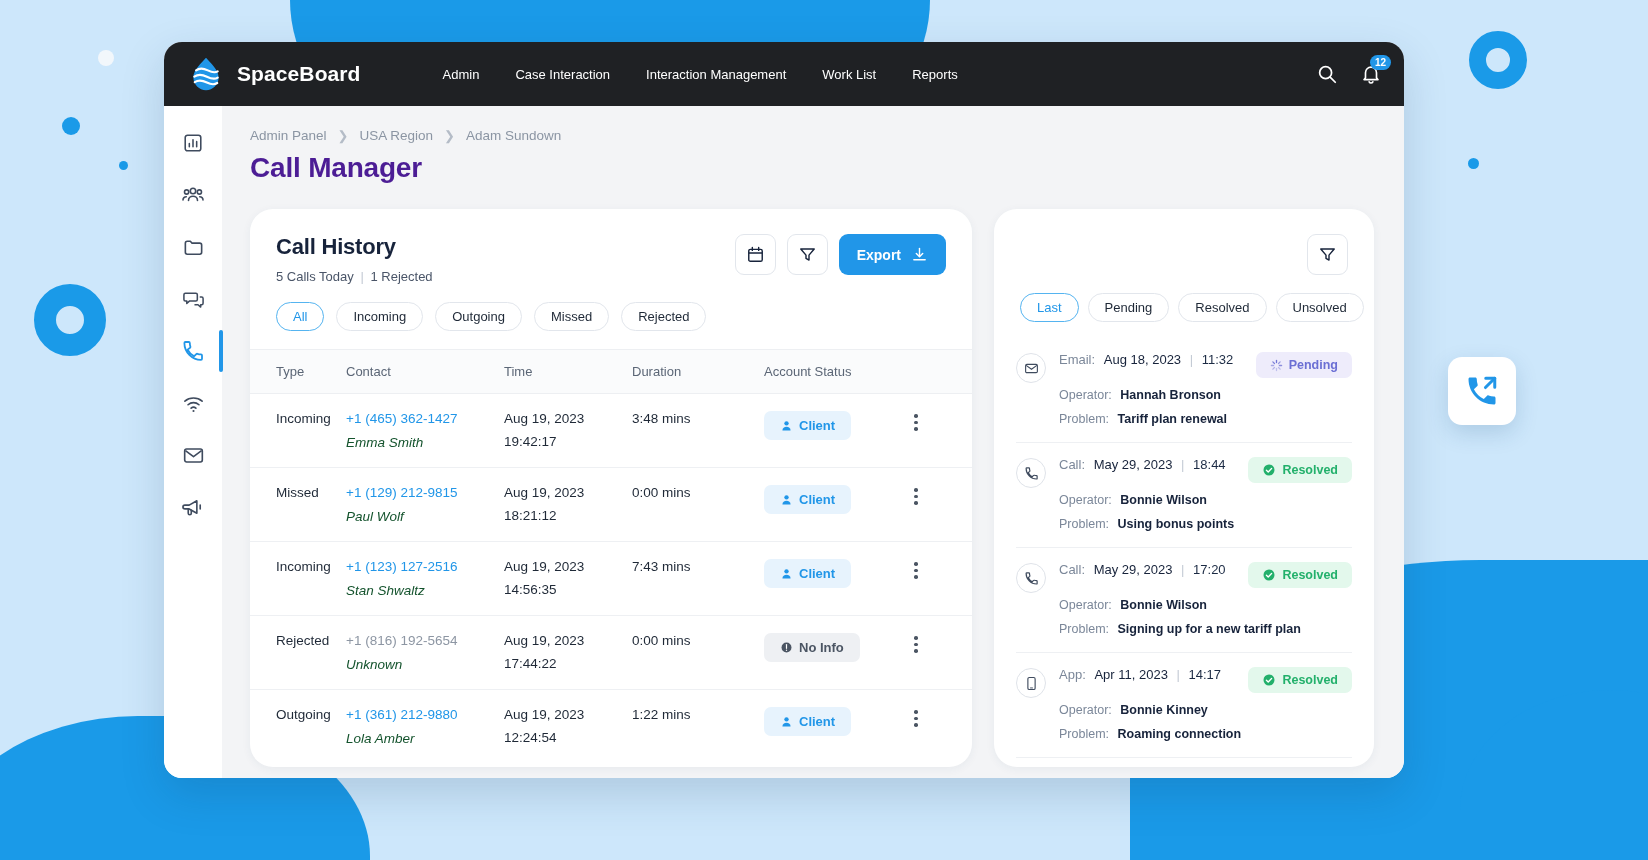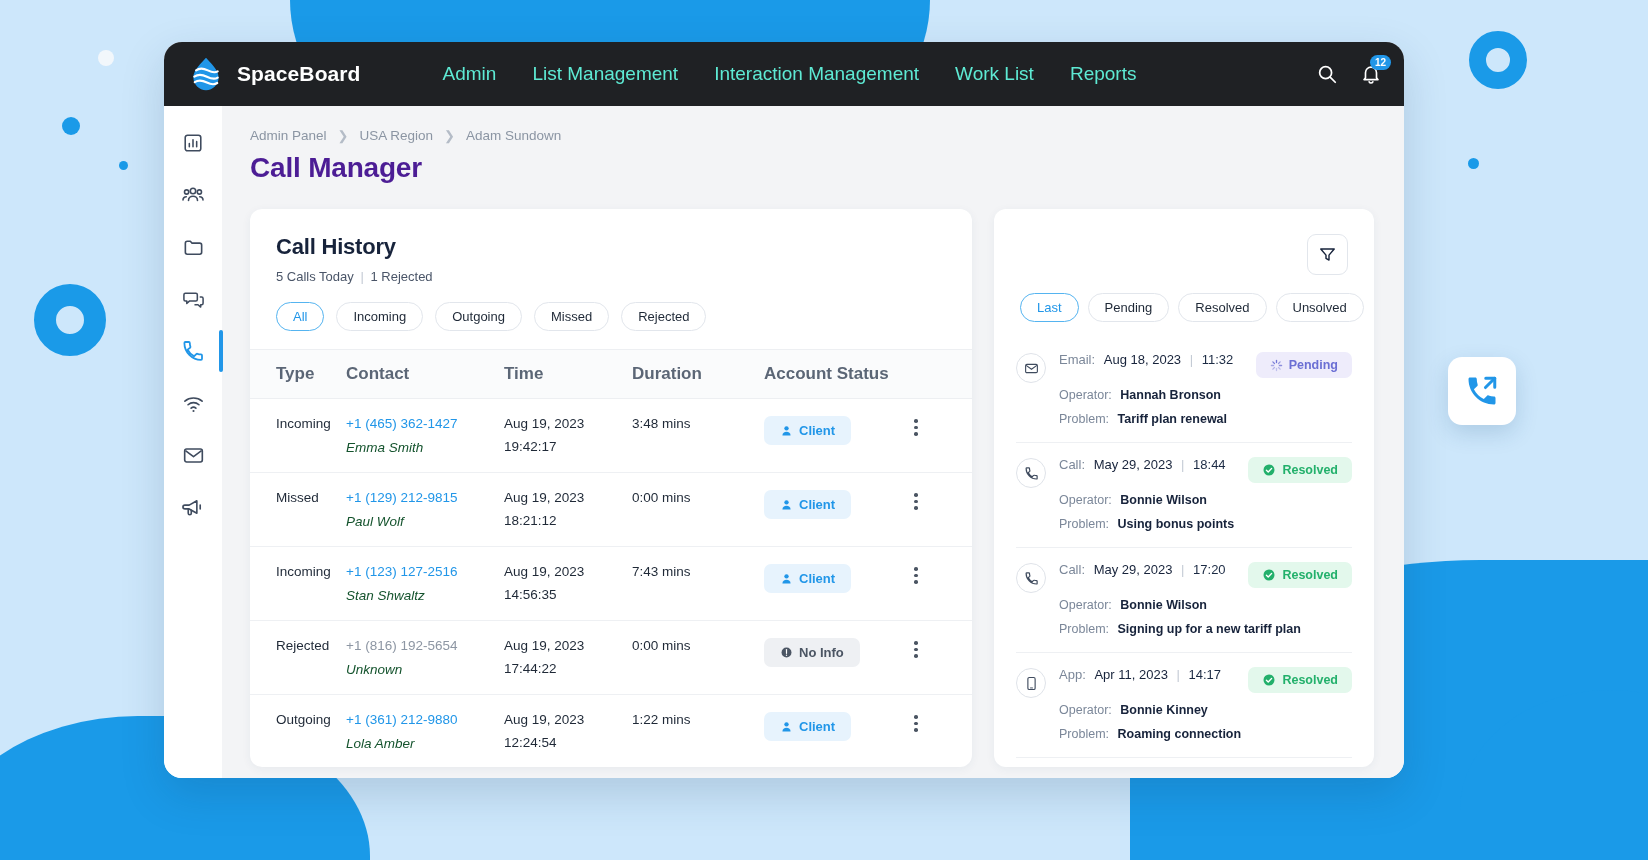--- a/index.html
+++ b/index.html
@@ -57,21 +57,21 @@
 
   
   .topnav {
     height: 64px; background: #1f2124; flex: 0 0 64px;
     display: flex; align-items: center; padding: 0 22px 0 24px;
   }
   .brand { display: flex; align-items: center; gap: 13px; }
   .brand-logo { width: 36px; height: 36px; }
   .brand-name { color: #fff; font-size: 21px; font-weight: bold; letter-spacing: .1px; }
   .nav-links { display: flex; align-items: center; gap: 36px; margin-left: 82px; }
-  .nav-link { color: #5eead4; font-size: 19px; cursor: pointer; white-space: nowrap; }
+  .nav-link { color: #ffffff; font-size: 13px; cursor: pointer; white-space: nowrap; }
   .nav-right { margin-left: auto; display: flex; align-items: flex-end; gap: 22px; }
   .icon-btn { cursor: pointer; display: flex; align-items: center; position: relative; }
   .badge-count {
     position: absolute; top: -8px; left: 10px;
     background: #2196e8; color: #fff; font-size: 10px; font-weight: bold;
     border-radius: 9px; padding: 1px 5px; min-width: 19px; text-align: center;
     line-height: 13px;
   }
   .user-block { display: flex; align-items: center; gap: 11px; margin-left: 4px; cursor: pointer; }
   .avatar {
@@ -106,21 +106,21 @@
     flex: 1; background: #f3f4f6; padding: 22px 30px 0 28px;
     min-width: 0; overflow: hidden;
   }
 
   .breadcrumb { display: flex; align-items: center; gap: 11px; font-size: 13.5px; color: #8b95a3; }
   .breadcrumb .crumb { cursor: pointer; }
   .breadcrumb .chev { color: #b4bcc7; font-size: 13px; }
   .page-title { font-size: 28px; font-weight: bold; color: #4c1d95; margin-top: 9px; letter-spacing: -.2px; }
 
   .panels { display: flex; gap: 22px; margin-top: 25px; }
-  .card { background: #fff; border-radius: 12px; box-shadow: 0 2px 10px rgba(30,60,100,.06); }
+  .card { background: #fff; border-radius: 23px; box-shadow: 0 2px 10px rgba(30,60,100,.06); }
   .card-calls { width: 722px; flex: 0 0 722px; padding: 25px 0 0 0; height: 558px; overflow: hidden; }
   .card-support { flex: 1; padding: 25px 22px 0 22px; height: 558px; overflow: hidden; }
 
   .card-head { display: flex; align-items: flex-start; padding: 0 26px; }
   .card-head-sup { display: flex; align-items: flex-start; padding: 0 4px; }
   .card-title { font-size: 22px; font-weight: bold; color: #17233b; letter-spacing: -.2px; }
   .card-sub { font-size: 13px; color: #4a5568; margin-top: 9px; }
   .card-sub .sep { color: #c3cad4; margin: 0 3px; }
   .head-actions { margin-left: auto; display: flex; align-items: center; gap: 11px; }
   .sq-btn {
@@ -138,21 +138,21 @@
   .chips-sup { display: flex; gap: 9px; padding: 0 4px; margin-top: 18px; }
   .chip {
     border: 1px solid #e2e6ec; border-radius: 15px; padding: 6px 16px;
     font-size: 13px; color: #1f2937; background: #fff; cursor: pointer; white-space: nowrap;
   }
   .chip.active { border-color: #55b4f0; color: #2196e8; }
 
   
   .tbl { width: 100%; border-collapse: collapse; margin-top: 18px; }
   .tbl thead th {
-    background: #fafbfc; text-align: left; font-size: 17px; font-weight: bold;
+    background: #fafbfc; text-align: left; font-size: 13px; font-weight: normal;
     color: #5b6676; padding: 14px 0 14px 0; border-top: 1px solid #edeff2;
     border-bottom: 1px solid #edeff2;
   }
   .tbl th.c-type, .tbl td.c-type { padding-left: 26px; width: 96px; }
   .tbl th.c-contact, .tbl td.c-contact { width: 158px; }
   .tbl th.c-time, .tbl td.c-time { width: 128px; }
   .tbl th.c-dur, .tbl td.c-dur { width: 132px; }
   .tbl th.c-status, .tbl td.c-status { width: 150px; }
   .tbl th.c-menu, .tbl td.c-menu { width: 58px; }
   .tbl tbody td {
@@ -228,21 +228,21 @@
         <path d="M20 38a14 14 0 0 0 14-14c0-9-9-16-14-22C15 8 6 15 6 24a14 14 0 0 0 14 14z" fill="#2196e8"></path>
         <path d="M9 16c4-3 9-2 13 0s8 3 11 1" stroke="#fff" stroke-width="2.4" fill="none" stroke-linecap="round"></path>
         <path d="M7 23c4-3 10-2 14 0s9 3 12 1" stroke="#fff" stroke-width="2.4" fill="none" stroke-linecap="round"></path>
         <path d="M7.5 29c4-2.5 9.5-1.5 13.5.5s8.5 2.5 11.5.5" stroke="#fff" stroke-width="2.4" fill="none" stroke-linecap="round"></path>
       </svg>
       <span class="brand-name">SpaceBoard</span>
     </div>
 
     <div class="nav-links">
       <span class="nav-link">Admin</span>
-      <span class="nav-link">List Management</span>
+      <span class="nav-link">Case Interaction</span>
       <span class="nav-link">Interaction Management</span>
       <span class="nav-link">Work List</span>
       <span class="nav-link">Reports</span>
     </div>
 
     <div class="nav-right">
       <div class="icon-btn">
         <svg width="22" height="22" viewBox="0 0 24 24" fill="none">
           <circle cx="10.5" cy="10.5" r="6.5" stroke="#fff" stroke-width="1.9"></circle>
           <path d="M15.4 15.4L21 21" stroke="#fff" stroke-width="1.9" stroke-linecap="round"></path>
@@ -331,20 +331,42 @@
 
         <div class="card card-calls">
           <div class="card-head">
             <div>
               <div class="card-title">Call History</div>
               <div class="card-sub">
                 <span>5 Calls Today</span>
                 <span class="sep">|</span>
                 <span>1 Rejected</span>
               </div>
+            </div>
+            <div class="head-actions">
+              <div class="sq-btn">
+                <svg width="19" height="19" viewBox="0 0 24 24" fill="none">
+                  <rect x="3.5" y="5.5" width="17" height="15" rx="2" stroke="#17233b" stroke-width="1.8"></rect>
+                  <path d="M3.5 10h17" stroke="#17233b" stroke-width="1.8"></path>
+                  <path d="M8 3.2v3.6M16 3.2v3.6" stroke="#17233b" stroke-width="1.8" stroke-linecap="round"></path>
+                </svg>
+              </div>
+              <div class="sq-btn">
+                <svg width="19" height="19" viewBox="0 0 24 24" fill="none">
+                  <path d="M3.5 5h17l-6.6 7.8v6.3l-3.8-2.2v-4.1L3.5 5z" stroke="#17233b" stroke-width="1.8" stroke-linejoin="round"></path>
+                </svg>
+              </div>
+              <button class="export-btn">
+                <span>Export</span>
+                <svg width="17" height="17" viewBox="0 0 24 24" fill="none">
+                  <path d="M12 3.5v11" stroke="#fff" stroke-width="2" stroke-linecap="round"></path>
+                  <path d="M7.5 10.5L12 15l4.5-4.5" stroke="#fff" stroke-width="2" stroke-linecap="round" stroke-linejoin="round"></path>
+                  <path d="M4 19.5h16" stroke="#fff" stroke-width="2" stroke-linecap="round"></path>
+                </svg>
+              </button>
             </div>
           </div>
 
           <div class="chips">
             <span class="chip active">All</span>
             <span class="chip">Incoming</span>
             <span class="chip">Outgoing</span>
             <span class="chip">Missed</span>
             <span class="chip">Rejected</span>
           </div>

